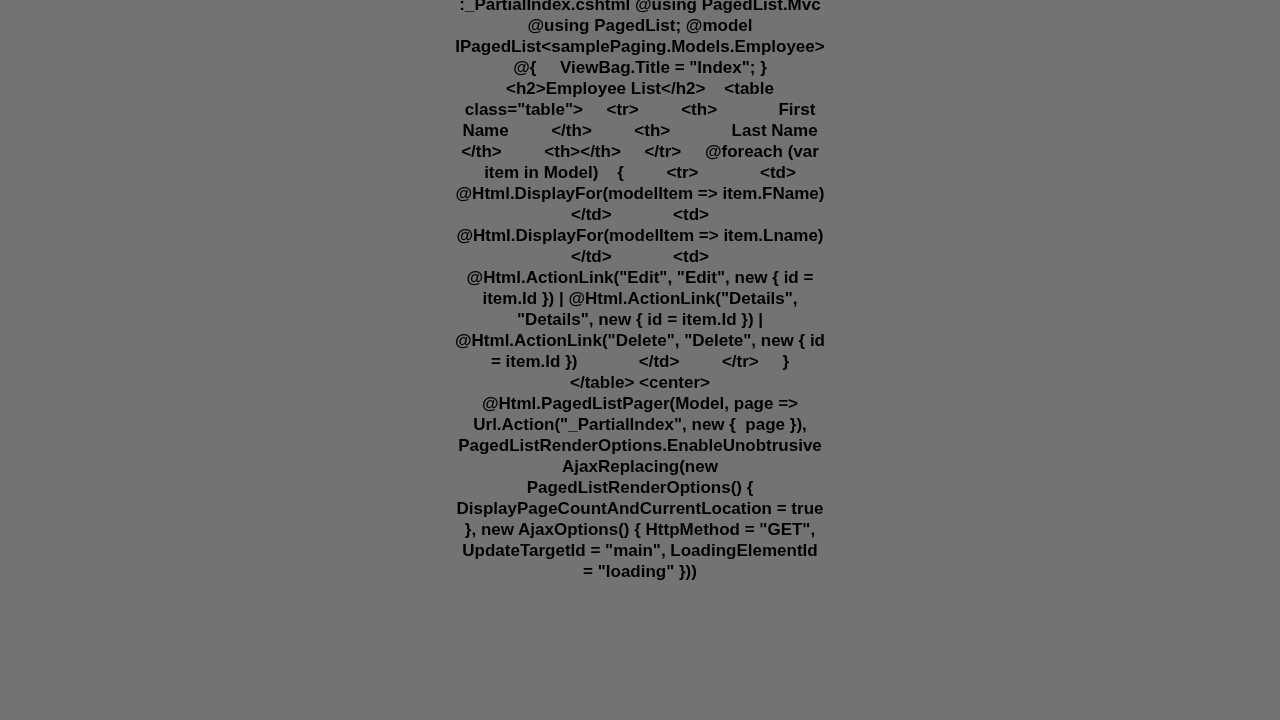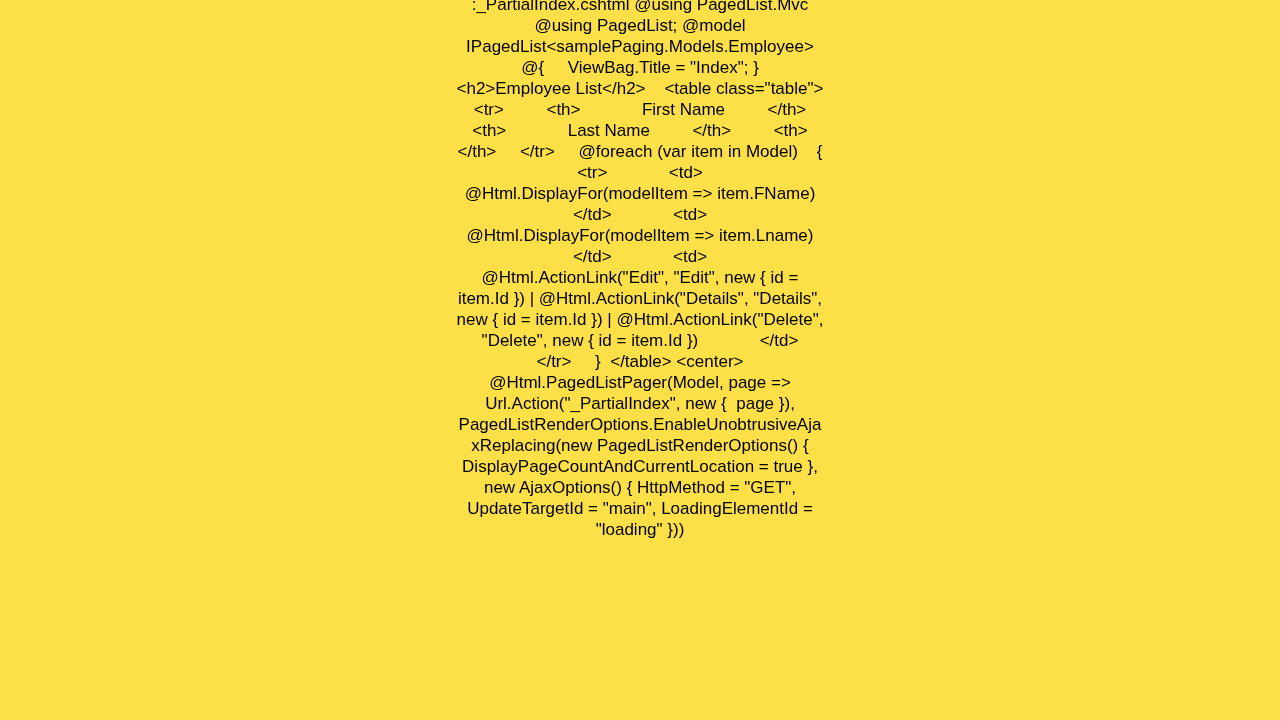--- a/index.html
+++ b/index.html
@@ -14,22 +14,23 @@
     height: 720px;
     overflow: hidden;
     font-family: "Liberation Sans", "DejaVu Sans", sans-serif;
   }
 
   
   #page {
     position: relative;
     width: 1280px;
     height: 720px;
-    background: #fde047;
+    background: #737373;
     overflow: hidden;
+    font-weight: bold;
   }
 
   #code-block {
     position: absolute;
     left: 50%;
     transform: translateX(-50%);
     
     top: -6px;
     width: 370px;
     text-align: center;

